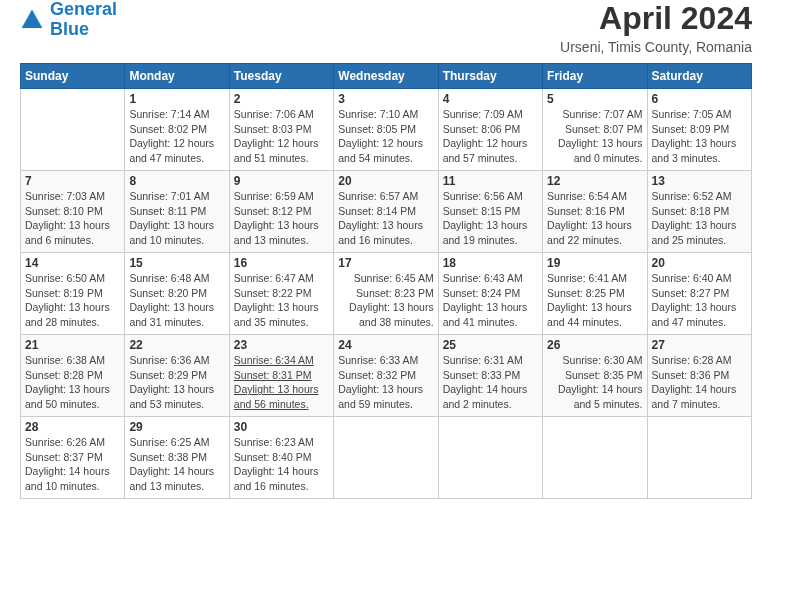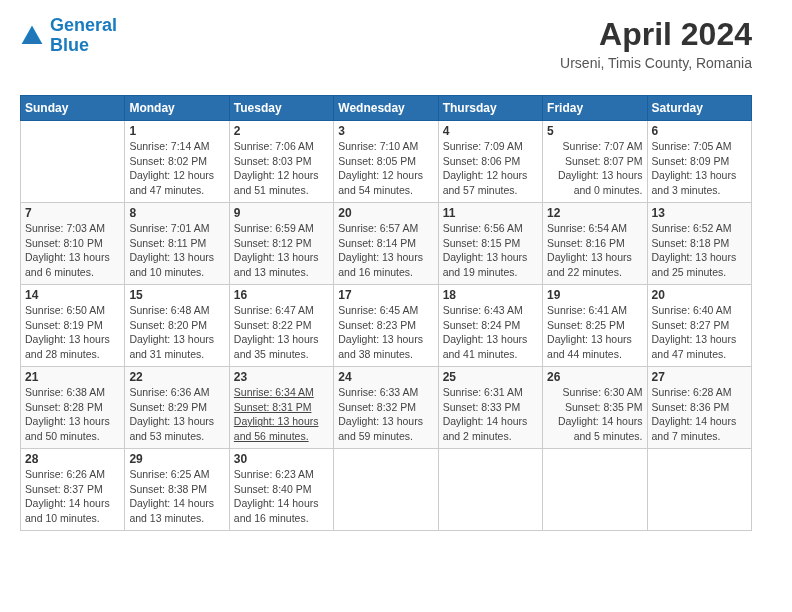--- a/index.html
+++ b/index.html
@@ -5,21 +5,21 @@
     * { margin: 0; padding: 0; box-sizing: border-box; }
     body {
       width: 792px;
       height: 612px;
       font-family: Arial, sans-serif;
       background: #fff;
       overflow: hidden;
     }
     .container {
       width: 772px;
-      padding: 16px 20px 10px 20px;
+      padding: 0 20px 10px 20px;
     }
     .header-row {
       display: flex;
       justify-content: space-between;
       align-items: flex-start;
       margin-bottom: 4px;
     }
     .logo {
       display: flex;
       align-items: center;
@@ -46,21 +46,21 @@
       color: #333;
     }
     .subtitle {
       font-size: 14px;
       color: #555;
       margin-top: 2px;
     }
     .calendar {
       width: 100%;
       border-collapse: collapse;
-      margin-top: 24px;
+      margin-top: 8px;
       font-size: 11px;
     }
     .calendar th {
       background-color: #2a6fad;
       color: #fff;
       padding: 5px 4px;
       text-align: left;
       font-size: 12px;
       font-weight: bold;
       border: 1px solid #1a5f9d;
@@ -239,21 +239,21 @@
           </td>
           <td>
             <span class="day-num">16</span>
             <div class="day-info" style="white-space: pre-line;">Sunrise: 6:47 AM
 Sunset: 8:22 PM
 Daylight: 13 hours
 and 35 minutes.</div>
           </td>
           <td>
             <span class="day-num">17</span>
-            <div class="day-info" style="white-space: pre-line;">Sunrise: 6:45 AM
+            <div class="day-info" style="white-space: pre-line; text-align: right;">Sunrise: 6:45 AM
 Sunset: 8:23 PM
 Daylight: 13 hours
 and 38 minutes.</div>
           </td>
           <td>
             <span class="day-num">18</span>
             <div class="day-info" style="white-space: pre-line;">Sunrise: 6:43 AM
 Sunset: 8:24 PM
 Daylight: 13 hours
 and 41 minutes.</div>

